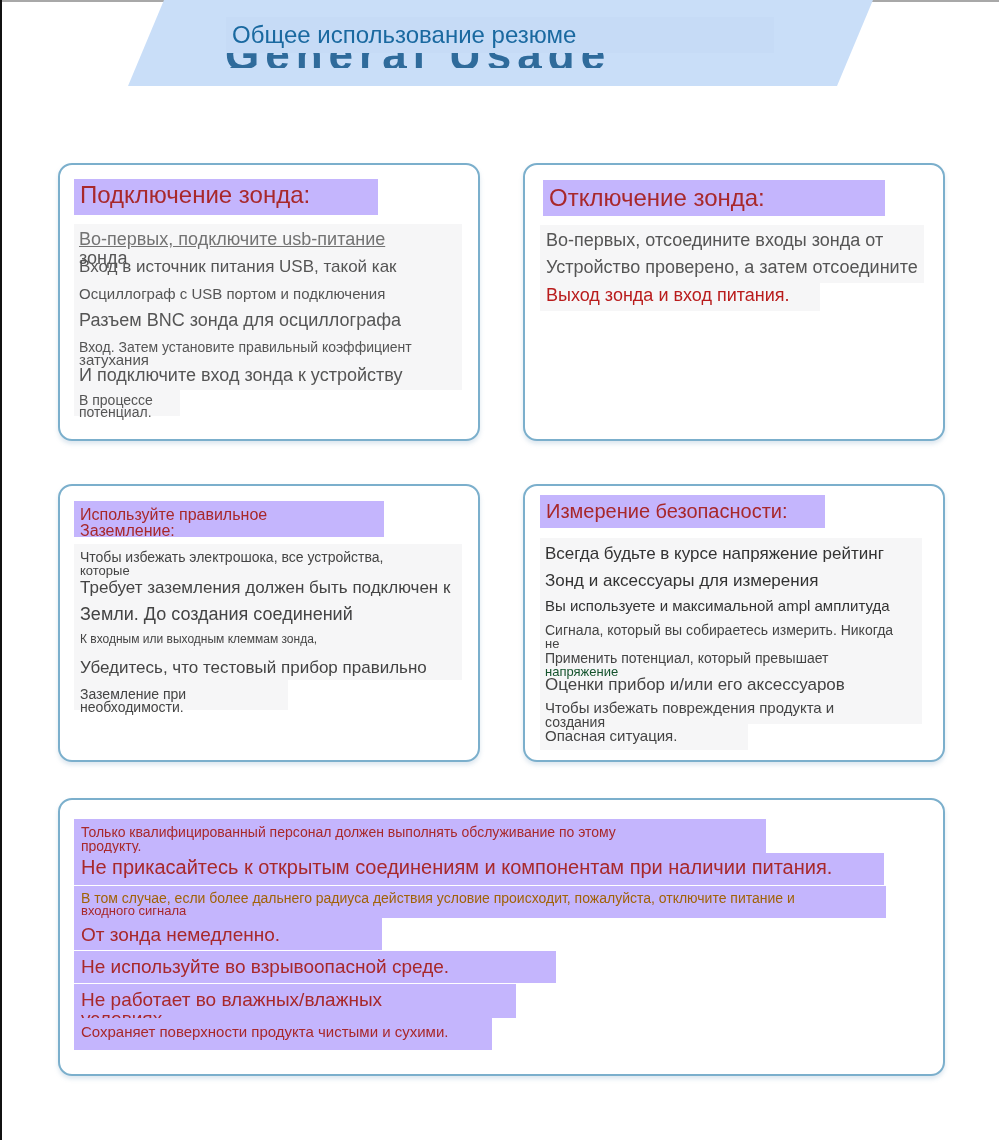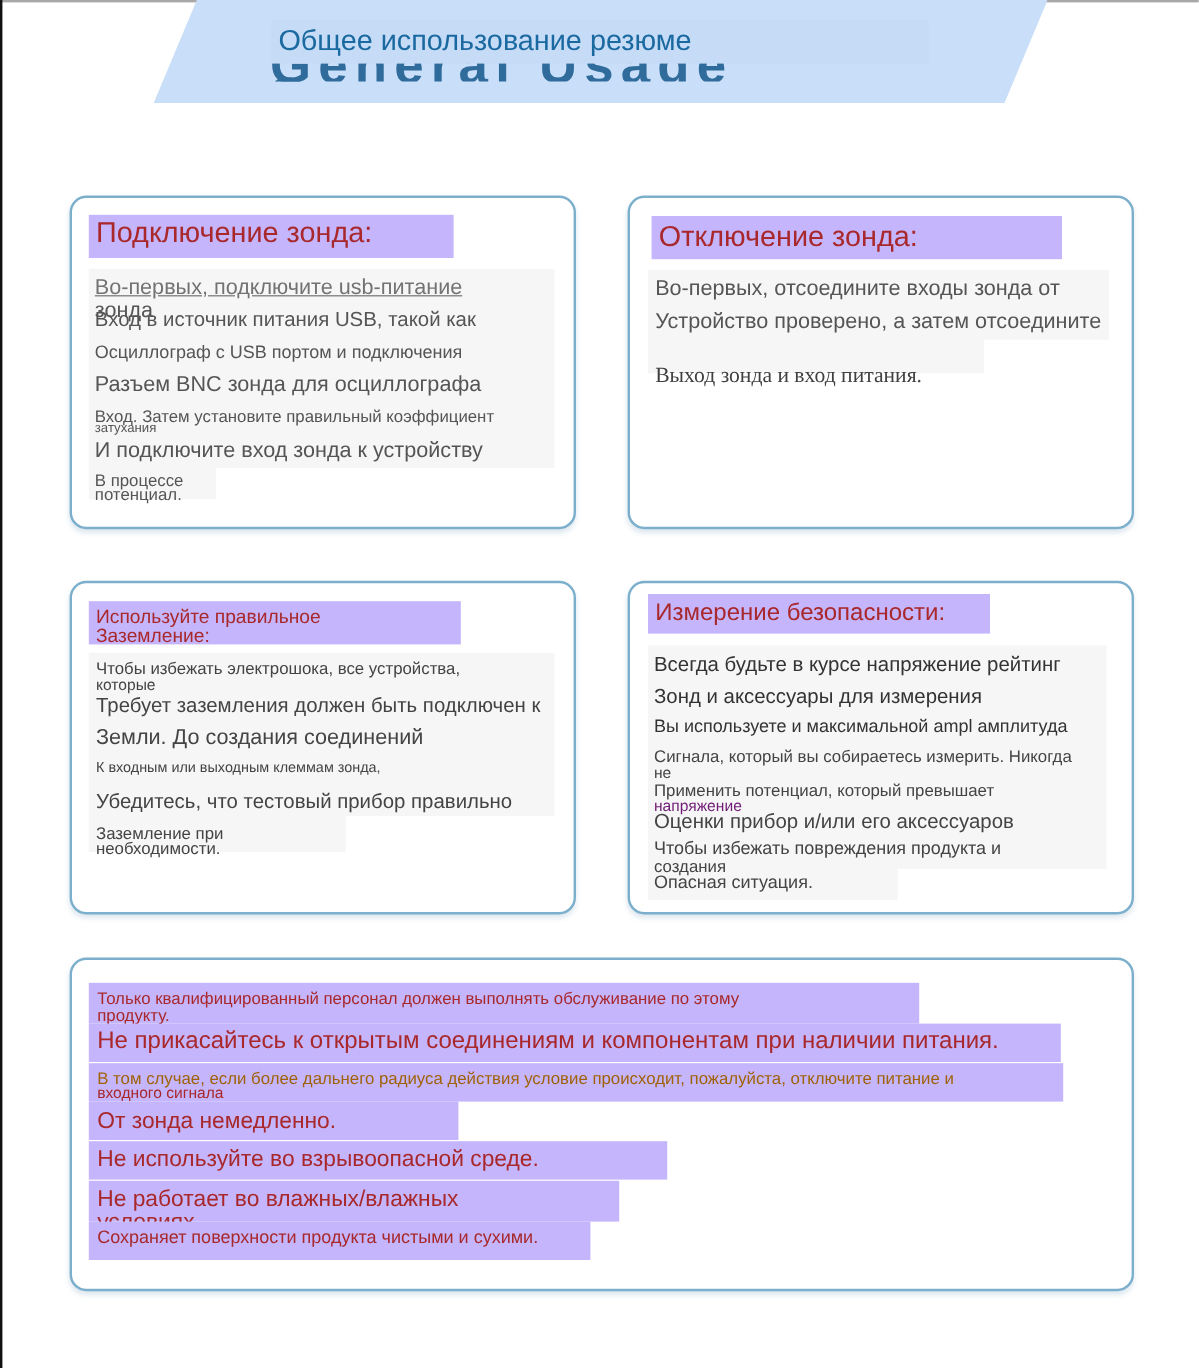--- a/index.html
+++ b/index.html
@@ -55,33 +55,33 @@
 
 <div class="card" style="left:58px; top:163px; width:422px; height:278px;"></div>
 <div class="hl hl-red" style="left:74px; top:179px; width:304px; height:36px; font-size:24px; line-height:32px; padding-left:6px; box-sizing:border-box;">Подключение зонда:</div>
 <div class="hl hl-gray" style="left:74px; top:224px; width:388px; height:166px;"></div>
 <div class="t" style="left:79px; top:229px; font-size:18px; color:#737373;text-decoration:underline;">Во-первых, подключите usb-питание</div>
 <div class="t" style="left:79px; top:248px; font-size:18px; color:#555;">зонда</div>
 <div class="t" style="left:79px; top:257px; font-size:17px; color:#555;">Вход в источник питания USB, такой как</div>
 <div class="t" style="left:79px; top:285px; font-size:15px; color:#555;">Осциллограф с USB портом и подключения</div>
 <div class="t" style="left:79px; top:310px; font-size:18px; color:#555;">Разъем BNC зонда для осциллографа</div>
 <div class="t" style="left:79px; top:339px; font-size:14px; color:#555;">Вход. Затем установите правильный коэффициент</div>
-<div class="t" style="left:79px; top:351px; font-size:11px; color:#555;">затухания</div>
+<div class="t" style="left:79px; top:351px; font-size:15px; color:#555;">затухания</div>
 <div class="t" style="left:79px; top:365px; font-size:18px; color:#555;">И подключите вход зонда к устройству</div>
 <div class="hl" style="left:74px; top:390px; width:106px; height:26px; background:#f6f6f7;"></div>
 <div class="t" style="left:79px; top:392px; font-size:14px; color:#555;">В процессе</div>
 <div class="t" style="left:79px; top:404px; font-size:14px; color:#555;">потенциал.</div>
 
 <div class="card" style="left:523px; top:163px; width:422px; height:278px;"></div>
 <div class="hl hl-red" style="left:543px; top:180px; width:342px; height:36px; font-size:24px; line-height:36px; padding-left:6px; box-sizing:border-box;">Отключение зонда:</div>
 <div class="hl hl-gray" style="left:540px; top:225px; width:384px; height:58px;"></div>
 <div class="hl hl-gray" style="left:540px; top:283px; width:280px; height:28px;"></div>
 <div class="t" style="left:546px; top:230px; font-size:18px; color:#555;">Во-первых, отсоедините входы зонда от</div>
 <div class="t" style="left:546px; top:257px; font-size:18px; color:#555;">Устройство проверено, а затем отсоедините</div>
-<div class="t" style="left:546px; top:302px; font-size:18px; color:#404040;font-family:Liberation Serif, serif;">Выход зонда и вход питания.</div>
+<div class="t" style="left:546px; top:285px; font-size:18px; color:#b91c1c;">Выход зонда и вход питания.</div>
 
 <div class="card" style="left:58px; top:484px; width:422px; height:278px;"></div>
 <div class="hl hl-red" style="left:74px; top:501px; width:310px; height:36px;"></div>
 <div class="t" style="left:80px; top:506px; font-size:16px; color:#a8282b;">Используйте правильное</div>
 <div class="t" style="left:80px; top:522px; font-size:16px; color:#a8282b;">Заземление:</div>
 <div class="hl hl-gray" style="left:74px; top:544px; width:388px; height:136px;"></div>
 <div class="hl hl-gray" style="left:74px; top:680px; width:214px; height:30px;"></div>
 <div class="t" style="left:80px; top:549px; font-size:14px; color:#444;">Чтобы избежать электрошока, все устройства,</div>
 <div class="t" style="left:80px; top:563px; font-size:13px; color:#444;">которые</div>
 <div class="t" style="left:80px; top:578px; font-size:17px; color:#444;">Требует заземления должен быть подключен к</div>
@@ -94,21 +94,21 @@
 <div class="card" style="left:523px; top:484px; width:422px; height:278px;"></div>
 <div class="hl hl-red" style="left:540px; top:495px; width:285px; height:33px; font-size:20px; line-height:33px; padding-left:6px; box-sizing:border-box;">Измерение безопасности:</div>
 <div class="hl hl-gray" style="left:540px; top:538px; width:382px; height:186px;"></div>
 <div class="hl hl-gray" style="left:540px; top:724px; width:208px; height:26px;"></div>
 <div class="t" style="left:545px; top:544px; font-size:17px; color:#333;">Всегда будьте в курсе напряжение рейтинг</div>
 <div class="t" style="left:545px; top:571px; font-size:17px; color:#333;">Зонд и аксессуары для измерения</div>
 <div class="t" style="left:545px; top:597px; font-size:15px; color:#333;">Вы используете и максимальной ampl амплитуда</div>
 <div class="t" style="left:545px; top:622px; font-size:14px; color:#444;">Сигнала, который вы собираетесь измерить. Никогда</div>
 <div class="t" style="left:545px; top:636px; font-size:13px; color:#444;">не</div>
 <div class="t" style="left:545px; top:650px; font-size:14px; color:#444;">Применить потенциал, который превышает</div>
-<div class="t" style="left:545px; top:664px; font-size:13px; color:#701a75;">напряжение</div>
+<div class="t" style="left:545px; top:664px; font-size:13px; color:#14532d;">напряжение</div>
 <div class="t" style="left:545px; top:675px; font-size:17px; color:#444;">Оценки прибор и/или его аксессуаров</div>
 <div class="t" style="left:545px; top:699px; font-size:15px; color:#444;">Чтобы избежать повреждения продукта и</div>
 <div class="t" style="left:545px; top:714px; font-size:14px; color:#444;">создания</div>
 <div class="t" style="left:545px; top:727px; font-size:15px; color:#444;">Опасная ситуация.</div>
 
 <div class="card" style="left:58px; top:798px; width:887px; height:278px;"></div>
 <div class="hl hl-red" style="left:74px; top:819px; width:692px; height:34px;"></div>
 <div class="t" style="left:81px; top:824px; font-size:14px; color:#a8282b;">Только квалифицированный персонал должен выполнять обслуживание по этому</div>
 <div class="t" style="left:81px; top:838px; font-size:14px; color:#a8282b;">продукту.</div>
 <div class="hl hl-red" style="left:74px; top:853px; width:810px; height:32px;"></div>

